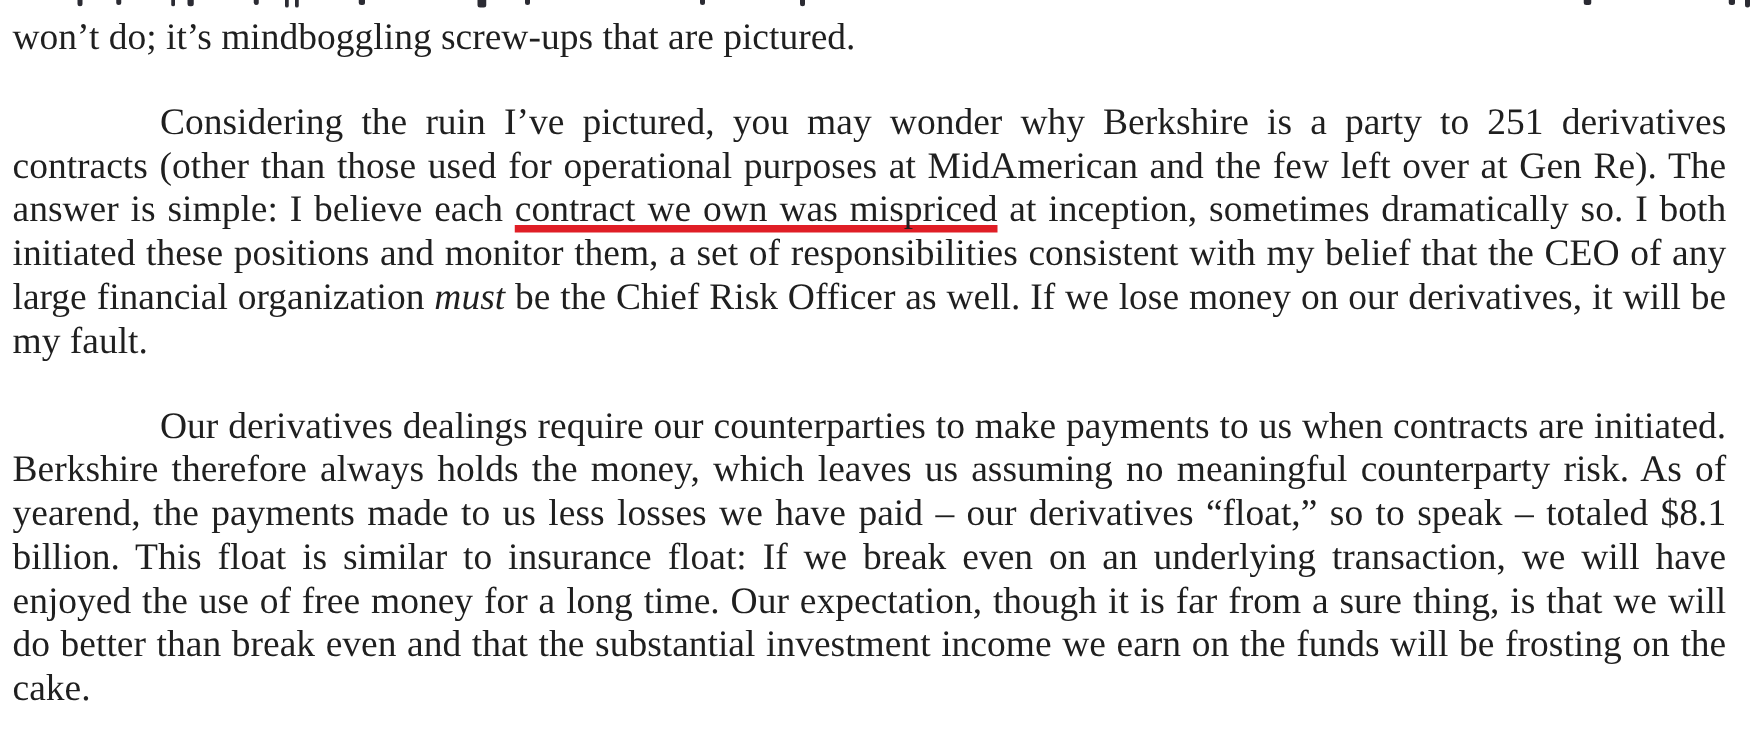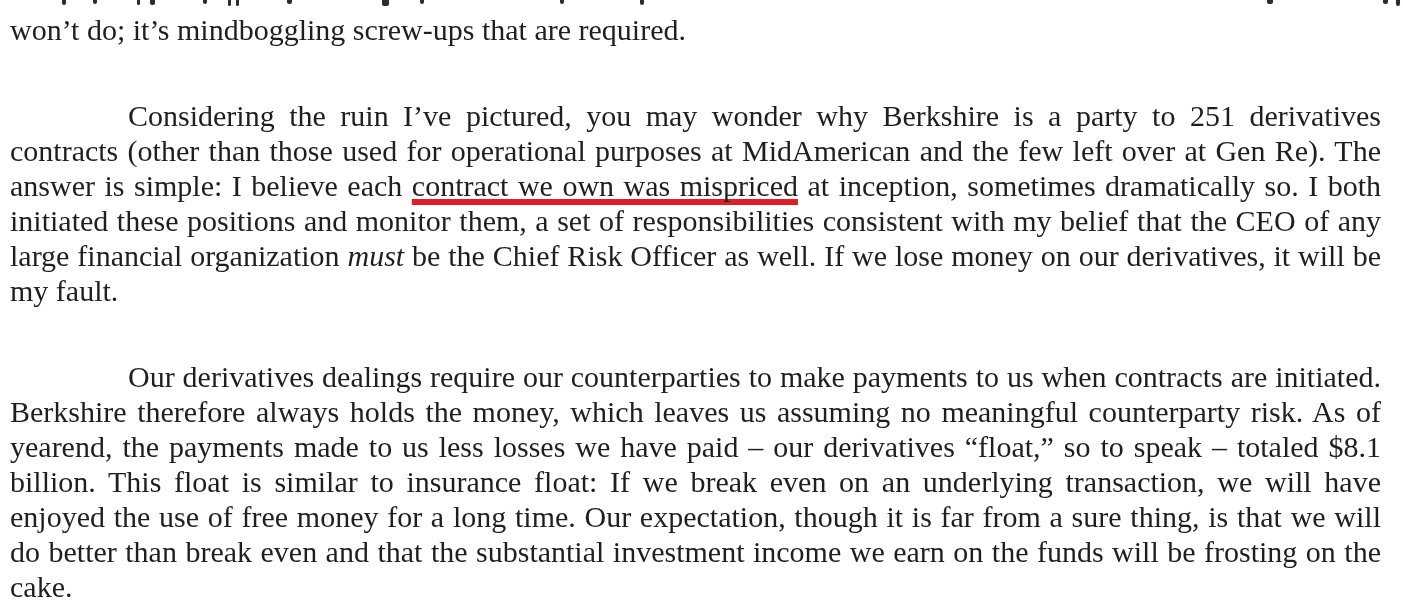--- a/index.html
+++ b/index.html
@@ -28,21 +28,21 @@
     position: absolute;
     top: 0; left: 0; right: 0;
     padding: 12px 22px 0 10px;
     font-size: 30px;
     line-height: 35px;
   }
   p.para {
     margin: 0;
     text-align: justify;
   }
-  p.para + p.para { margin-top: 51px; }
+  p.para + p.para { margin-top: 33px; }
   p.indent { text-indent: 118px; }
   .red-underline {
     text-decoration: underline;
     text-decoration-color: var(--red);
     text-decoration-thickness: 6px;
     text-underline-offset: 3px;
     text-decoration-skip-ink: none;
   }
   .italic { font-style: italic; }
 </style>
@@ -64,20 +64,20 @@
       <div class="frag" style="left: 420px; width: 4px; height: 4px;"></div>
       <div class="frag" style="left: 560px; width: 4px; height: 4px;"></div>
       <div class="frag" style="left: 640px; width: 4px; height: 5px;"></div>
       <div class="frag" style="left: 1267px; width: 6px; height: 4px;"></div>
       <div class="frag" style="left: 1383px; width: 5px; height: 4px;"></div>
       <div class="frag" style="left: 1396px; width: 4px; height: 6px;"></div>
     </div>
 
   <div class="content">
 
-    <p class="para"><span>won’t do; it’s mindboggling screw-ups that are required.</span></p>
+    <p class="para"><span>won’t do; it’s mindboggling screw-ups that are pictured.</span></p>
 
     <p class="para indent"><span>Considering the ruin I’ve pictured, you may wonder why Berkshire is a party to 251 derivatives contracts (other than those used for operational purposes at MidAmerican and the few left over at Gen Re). The answer is simple: I believe each </span><span class="red-underline">contract we own was mispriced</span><span> at inception, sometimes dramatically so. I both initiated these positions and monitor them, a set of responsibilities consistent with my belief that the CEO of any large financial organization </span><span class="italic">must</span><span> be the Chief Risk Officer as well. If we lose money on our derivatives, it will be my fault.</span></p>
 
     <p class="para indent"><span>Our derivatives dealings require our counterparties to make payments to us when contracts are initiated. Berkshire therefore always holds the money, which leaves us assuming no meaningful counterparty risk. As of yearend, the payments made to us less losses we have paid – our derivatives “float,” so to speak – totaled $8.1 billion. This float is similar to insurance float: If we break even on an underlying transaction, we will have enjoyed the use of free money for a long time. Our expectation, though it is far from a sure thing, is that we will do better than break even and that the substantial investment income we earn on the funds will be frosting on the cake.</span></p>
 
   </div>
 </div>
 
 </body></html>

